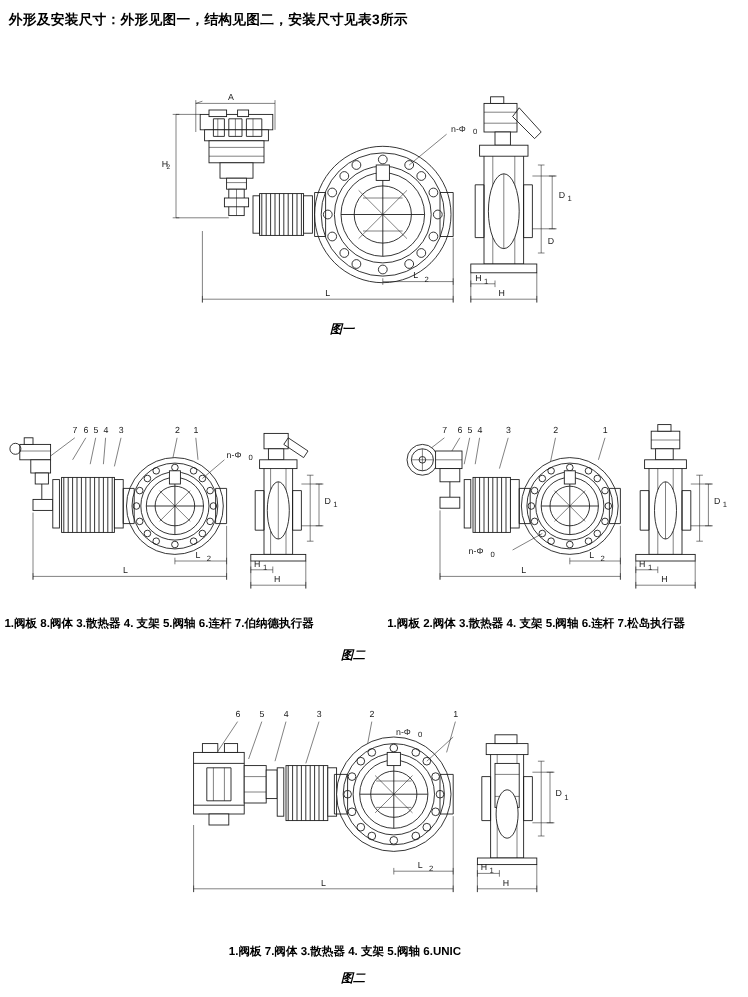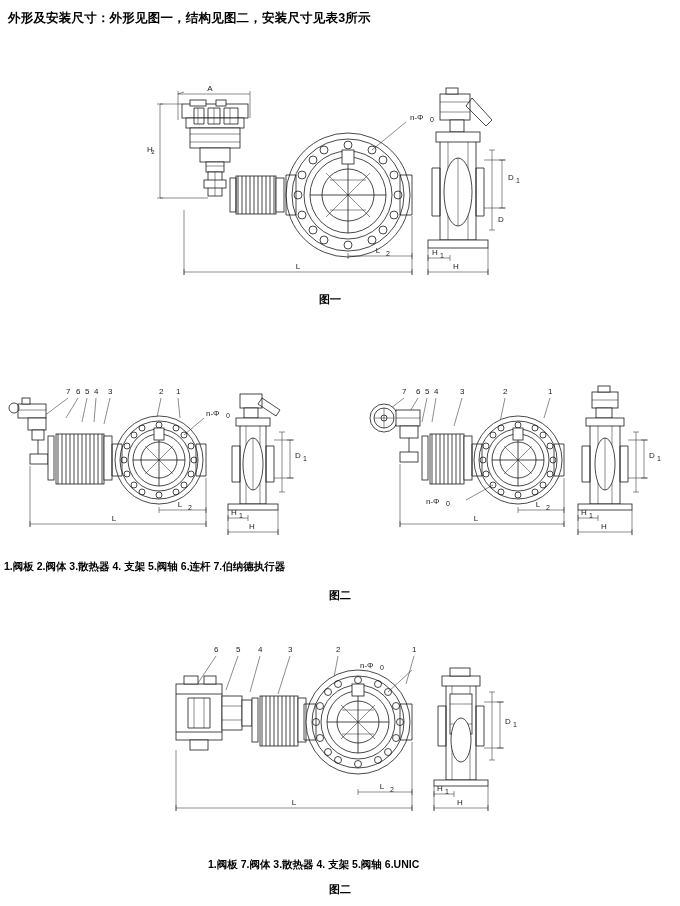--- a/index.html
+++ b/index.html
@@ -26,22 +26,22 @@
     top: 10px;
     font-size: 12.5px;
     font-weight: bold;
     letter-spacing: 0.2px;
     white-space: nowrap;
   }
   .fig-caption {
     position: absolute;
     font-size: 11px;
     font-weight: bold;
-    text-align: center;
     white-space: nowrap;
+    font-style: italic;
   }
   .legend {
     position: absolute;
     font-size: 10.5px;
     font-weight: bold;
     white-space: nowrap;
   }
   svg { display: block; }
   .dwg {
     position: absolute;
@@ -441,21 +441,22 @@
         <text class="lbl-sm" x="241" y="140">1</text>
         <line class="dim" x1="230" y1="154" x2="284" y2="154"></line>
         <path class="dim" d="M230 151 L230 157 M284 151 L284 157"></path>
         <text class="lbl" x="256" y="151" text-anchor="middle">H</text>
         <line class="dim" x1="230" y1="132" x2="230" y2="157"></line>
         <line class="dim" x1="284" y1="132" x2="284" y2="157"></line>
       </g>
     </svg>
   </div>
 
-  <div class="legend" style="left:4px; top:560px;">1.阀板 2.阀体 3.散热器  4. 支架 5.阀轴 6.连杆 7.伯纳德执行器</div>
+  <div class="legend" style="left:4px; top:560px;">1.阀板 8.阀体 3.散热器  4. 支架 5.阀轴 6.连杆 7.伯纳德执行器</div>
+  <div class="legend" style="left:352px; top:560px;">1.阀板 2.阀体 3.散热器  4. 支架 5.阀轴 6.连杆 7.松岛执行器</div>
   <div class="fig-caption" style="left:310px; top:588px; width:60px;">图二</div>
 
   <div class="dwg" style="left:140px; top:636px;">
     <svg width="400" height="200" viewBox="0 0 400 200">
       <text class="lbl" x="74" y="16">6</text>
       <text class="lbl" x="96" y="16">5</text>
       <text class="lbl" x="118" y="16">4</text>
       <text class="lbl" x="148" y="16">3</text>
       <text class="lbl" x="196" y="16">2</text>
       <text class="lbl" x="272" y="16">1</text>

